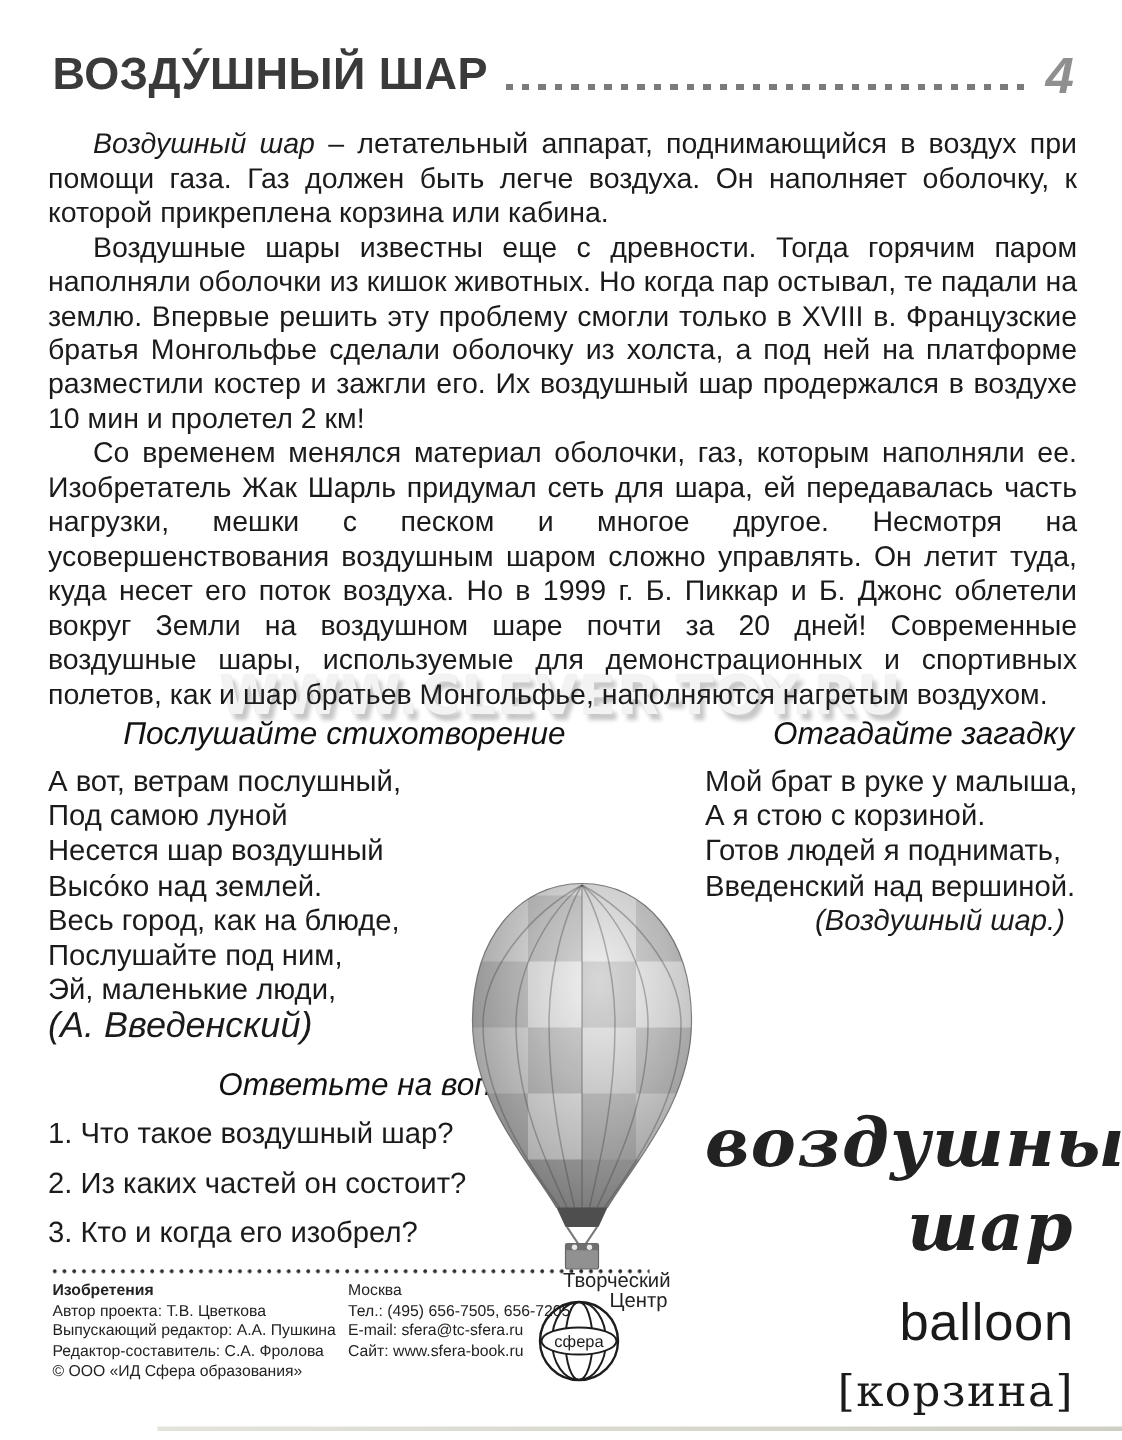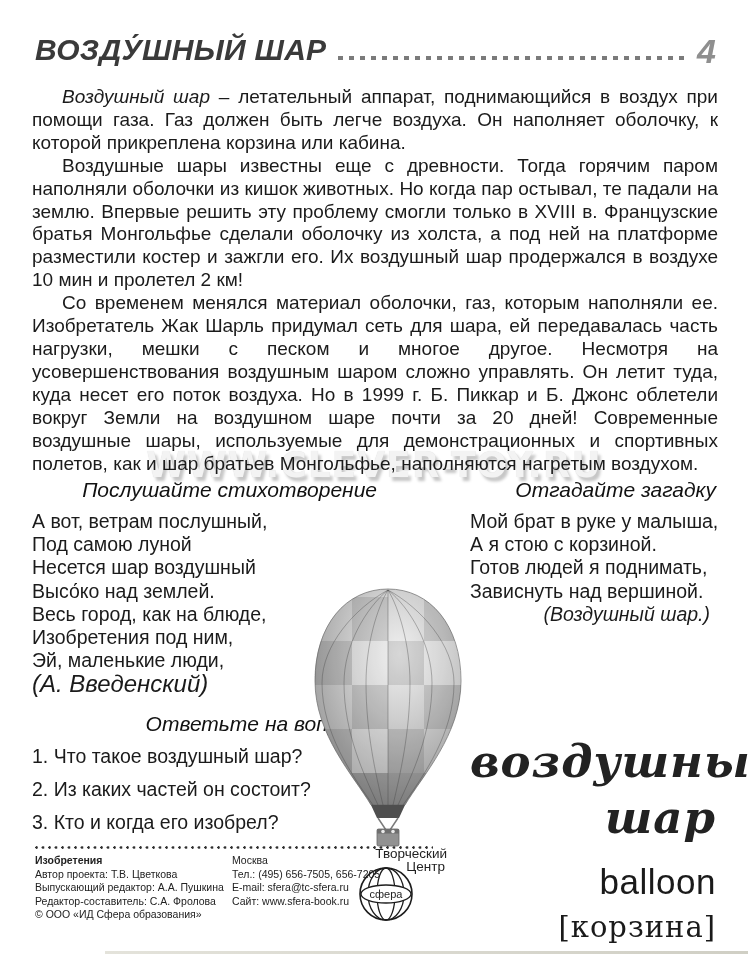--- a/index.html
+++ b/index.html
@@ -4,21 +4,21 @@
 <style>
   html,body { margin:0; padding:0; background:#888; }
   .page {
     position:relative; width:748px; height:960px; margin:0 auto;
     background:#ffffff; overflow:hidden;
     font-family:"Liberation Sans", sans-serif; color:#1b1b1b;
   }
 
   
   .header { position:absolute; left:35px; right:32px; top:33px; display:flex; align-items:flex-end; z-index:2; }
-  .title { font-size:30px; font-weight:bold; font-style:italic; color:#3a3a3a; white-space:nowrap; letter-spacing:.3px; }
+  .title { font-size:30px; font-weight:bold; color:#3a3a3a; white-space:nowrap; letter-spacing:.3px; }
   .leader { flex:1; height:4px; margin:0 10px 7px 12px; background:repeating-linear-gradient(to right,#7b7b7b 0 5px,transparent 5px 11px); }
   .pagenum { font-size:34px; font-weight:bold; font-style:italic; color:#8f8f8f; line-height:.9; }
 
   
   .body-text { position:absolute; left:32px; right:30px; top:86px; z-index:1;
     font-size:19px; line-height:22.9px; text-align:justify; }
   .body-text p { margin:0; text-indent:30px; }
   .lead-italic { font-style:italic; }
 
   
@@ -88,36 +88,36 @@
 
   <div class="columns">
 
     <div class="left-col">
       <div class="section-heading">Послушайте стихотворение</div>
       <div class="verse-line">А вот, ветрам послушный,</div>
       <div class="verse-line">Под самою луной</div>
       <div class="verse-line">Несется шар воздушный</div>
       <div class="verse-line">Высо́ко над землей.</div>
       <div class="verse-line">Весь город, как на блюде,</div>
-      <div class="verse-line">Изобретения под ним,</div>
+      <div class="verse-line">Послушайте под ним,</div>
       <div class="verse-line">Эй, маленькие люди,</div>
       <div class="poem-author">(А. Введенский)</div>
 
       <div class="section-heading questions-heading">Ответьте на вопросы</div>
       <div class="question-line">1. Что такое воздушный шар?</div>
       <div class="question-line">2. Из каких частей он состоит?</div>
       <div class="question-line">3. Кто и когда его изобрел?</div>
     </div>
 
     <div class="right-col">
       <div class="section-heading">Отгадайте загадку</div>
       <div class="verse-line">Мой брат в руке у малыша,</div>
       <div class="verse-line">А я стою с корзиной.</div>
       <div class="verse-line">Готов людей я поднимать,</div>
-      <div class="verse-line">Зависнуть над вершиной.</div>
+      <div class="verse-line">Введенский над вершиной.</div>
       <div class="riddle-answer">(Воздушный шар.)</div>
 
       <div class="vocab">
         <div class="vocab-ru">воздушный</div>
         <div class="vocab-ru">шар</div>
         <div class="vocab-en">balloon</div>
         <div class="vocab-tr">[корзина]</div>
       </div>
     </div>
   </div>

